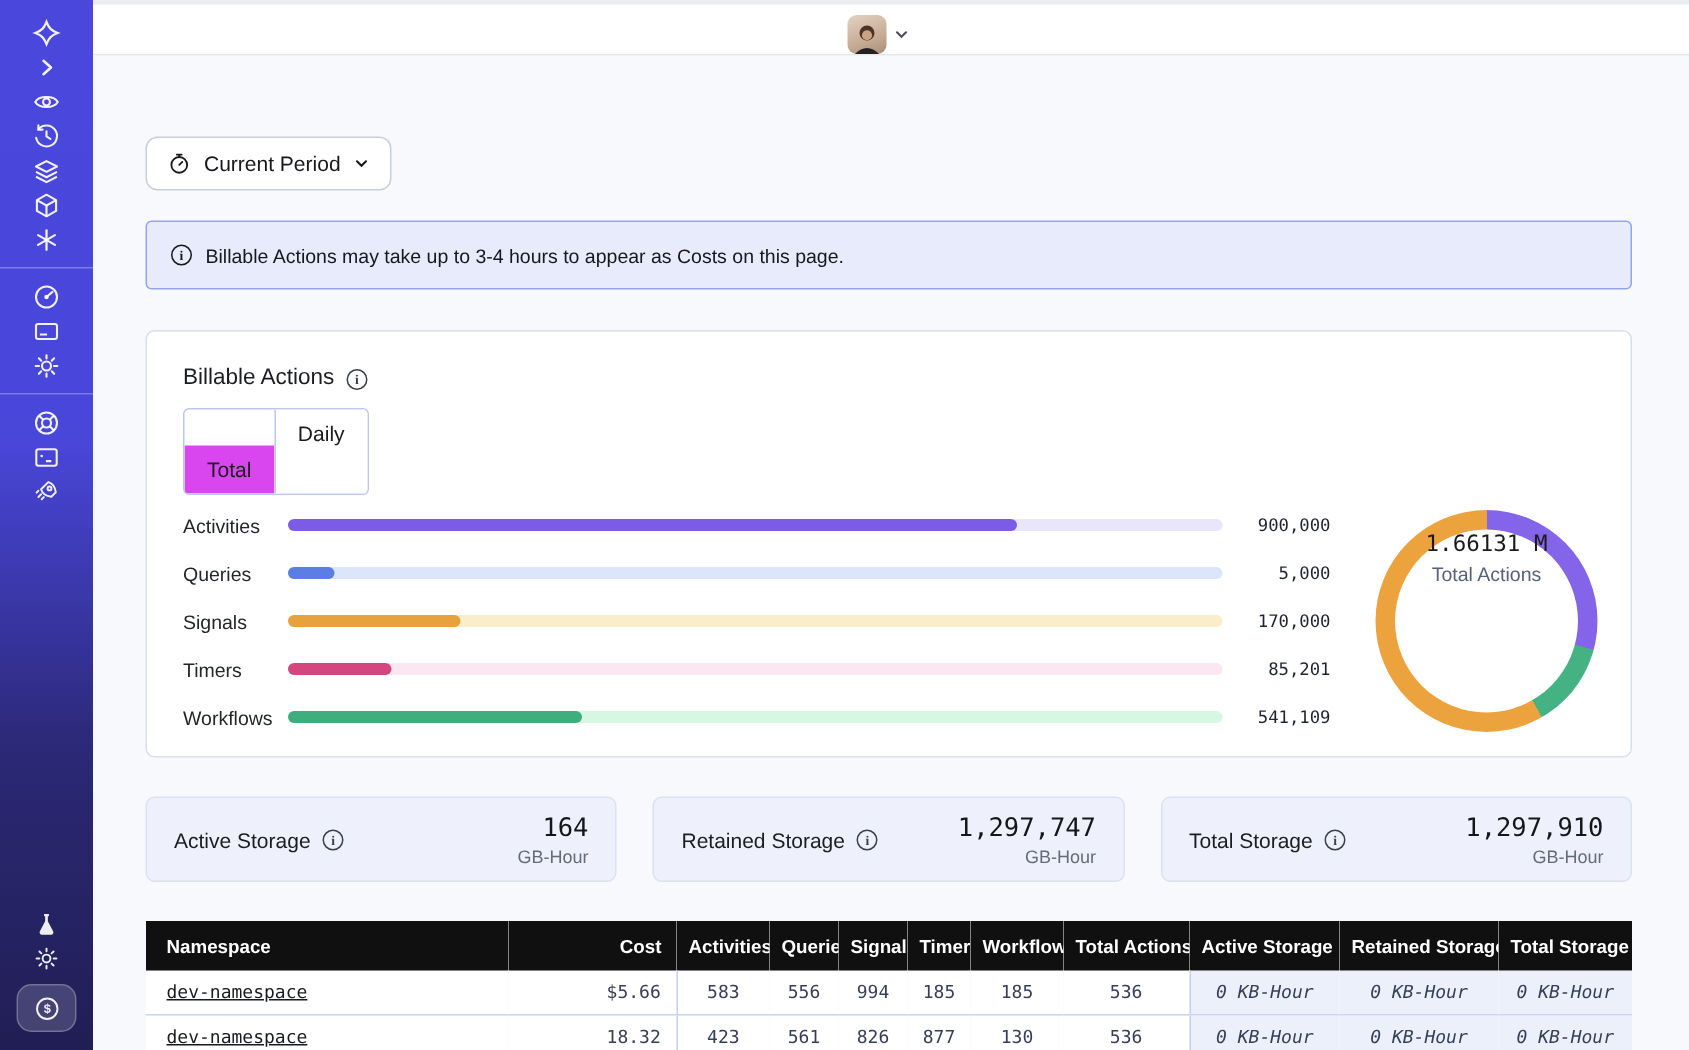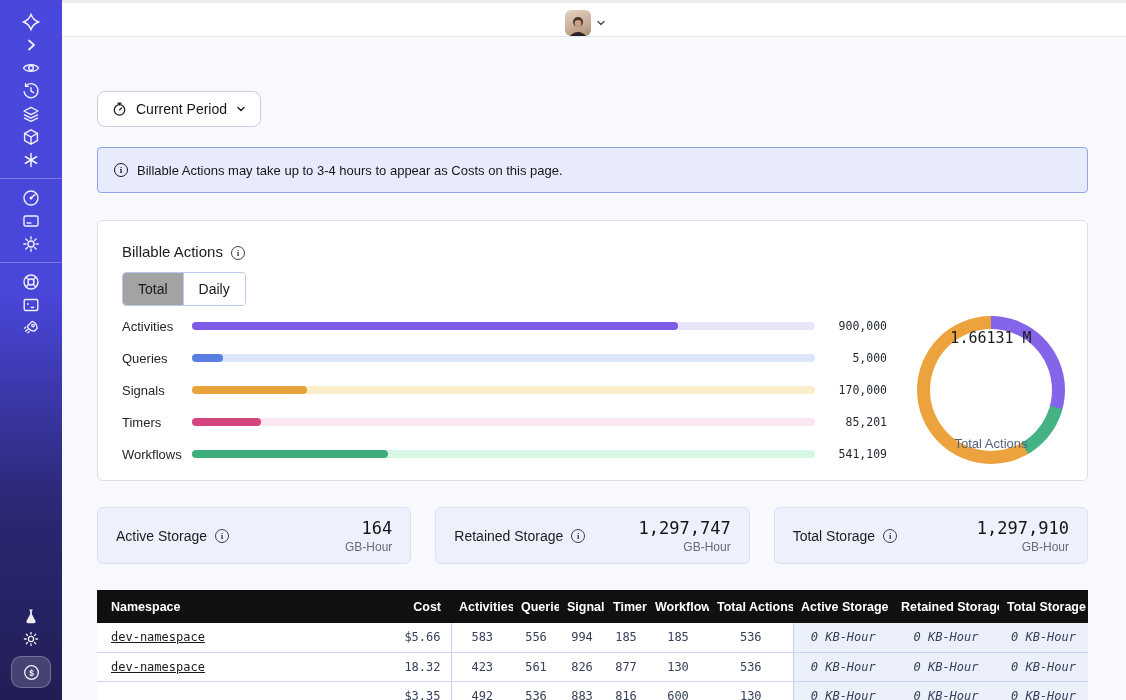--- a/index.html
+++ b/index.html
@@ -48,36 +48,36 @@
     height:46px; display:flex; align-items:center; gap:9px; padding:0 16px;
     font-size:13px; color:#17181c; }
 
   
   .card { margin-top:27px; background:#fff; border:1px solid #DADEE9; border-radius:6px;
     padding:22px 22px 14px 24px; }
   .card-title { display:flex; align-items:flex-end; gap:8px; font-size:15px; color:#1b1d21; }
   .seg-control { display:inline-flex; margin-top:12px; border:1px solid #BCC6EE; border-radius:4px;
     overflow:hidden; }
   .seg { padding:8px 15px; font-size:14px; color:#1a1a1a; background:#fff; cursor:pointer; }
-  .seg.active { background:#a3a3a3; }
+  .seg.active { background:#d946ef;margin-top:24px; }
   .seg + .seg { border-left:1px solid #BCC6EE; }
 
   .chart-row { margin-top:8px; height:152px; display:flex; align-items:center; }
   .bars { flex:1 1 auto; display:flex; flex-direction:column; gap:17px; }
   .bar-row { display:flex; align-items:center; }
   .bar-label { width:66px; font-size:13px; color:#23262b; flex:0 0 auto; }
   .bar-track { flex:1 1 auto; height:8px; border-radius:4px; position:relative; margin:0 14px 0 4px; }
   .bar-fill { position:absolute; left:0; top:0; height:8px; border-radius:4px; }
   .bar-value { width:58px; text-align:right; font-size:11.5px; color:#1e2430; flex:0 0 auto; }
 
   .donut-wrap { flex:0 0 auto; width:148px; height:148px; margin-left:30px; position:relative;
     border-radius:50%; }
   .donut-hole { position:absolute; left:13px; top:13px; width:122px; height:122px;
     background:#fff; border-radius:50%; display:flex; flex-direction:column;
-    align-items:center; justify-content:space-between; gap:4px; }
+    align-items:center; justify-content:flex-start; gap:4px; }
   .donut-value { font-size:15px; color:#1b1b1b; }
   .donut-label { font-size:13px; color:#56617A; }
 
   
   .storage-row { margin-top:26px; display:flex; gap:24px; }
   .storage-card { flex:1 1 0; background:#EEF1FB; border:1px solid #DCE1F2; border-radius:6px;
     height:57px; display:flex; align-items:center; justify-content:space-between; padding:0 18px; }
   .storage-label { display:flex; align-items:center; gap:8px; font-size:14px; color:#1b1d21; }
   .storage-value { text-align:right; }
   .storage-value .num { font-size:17px; color:#14161a; }

